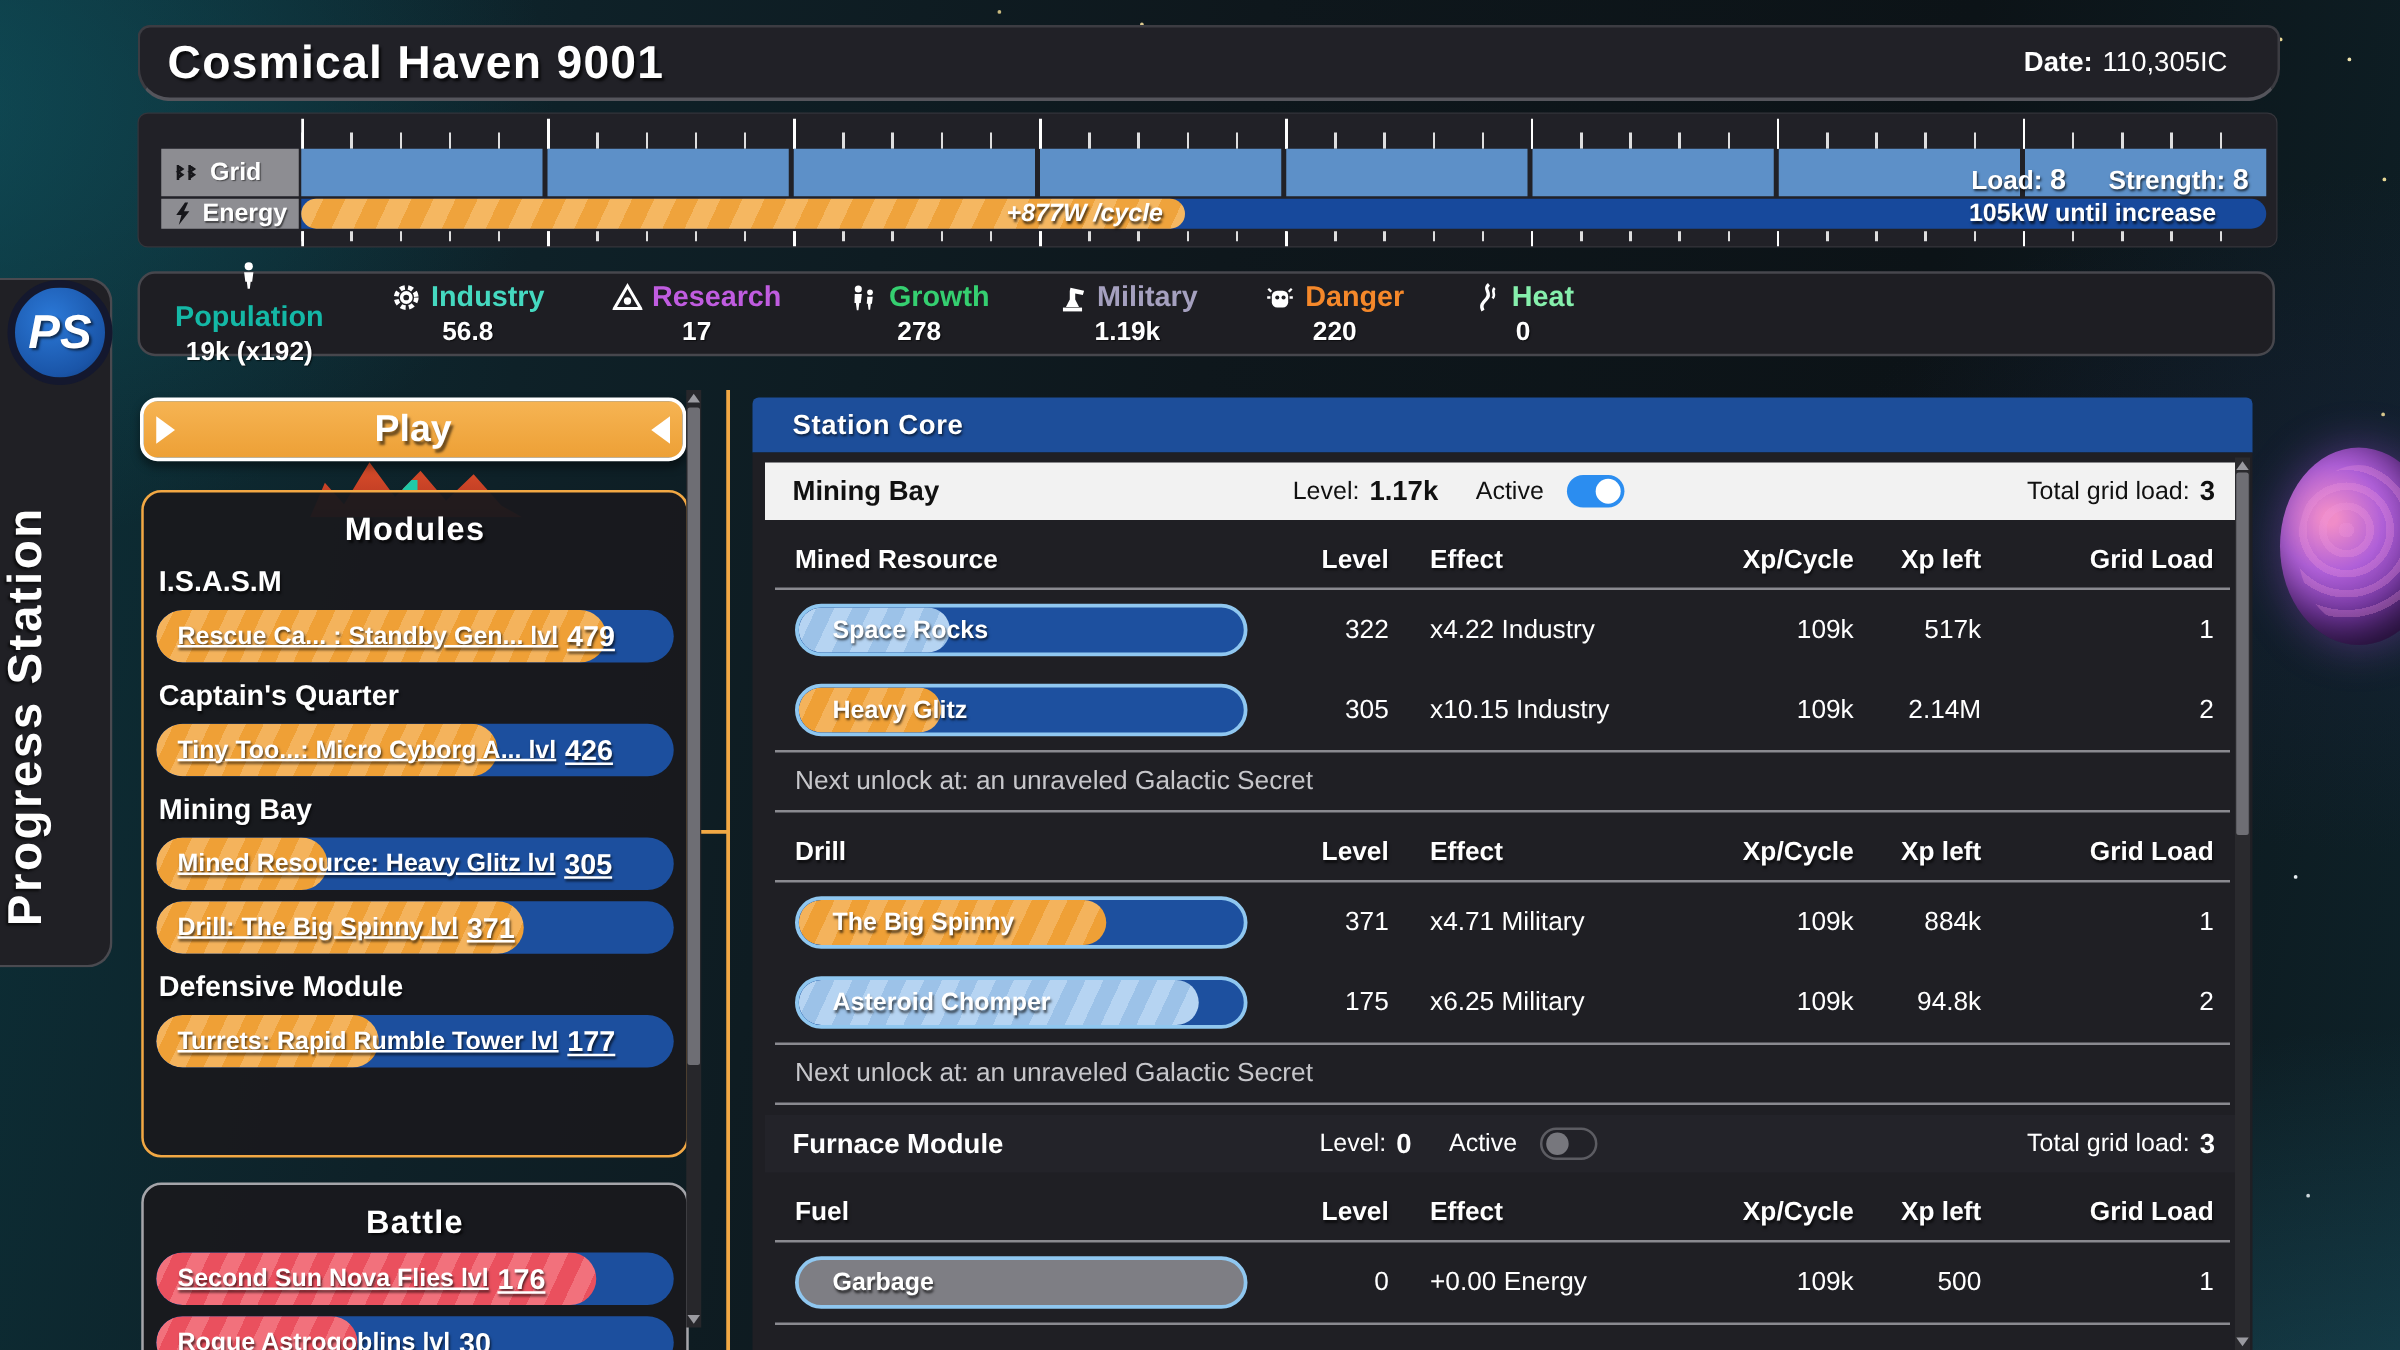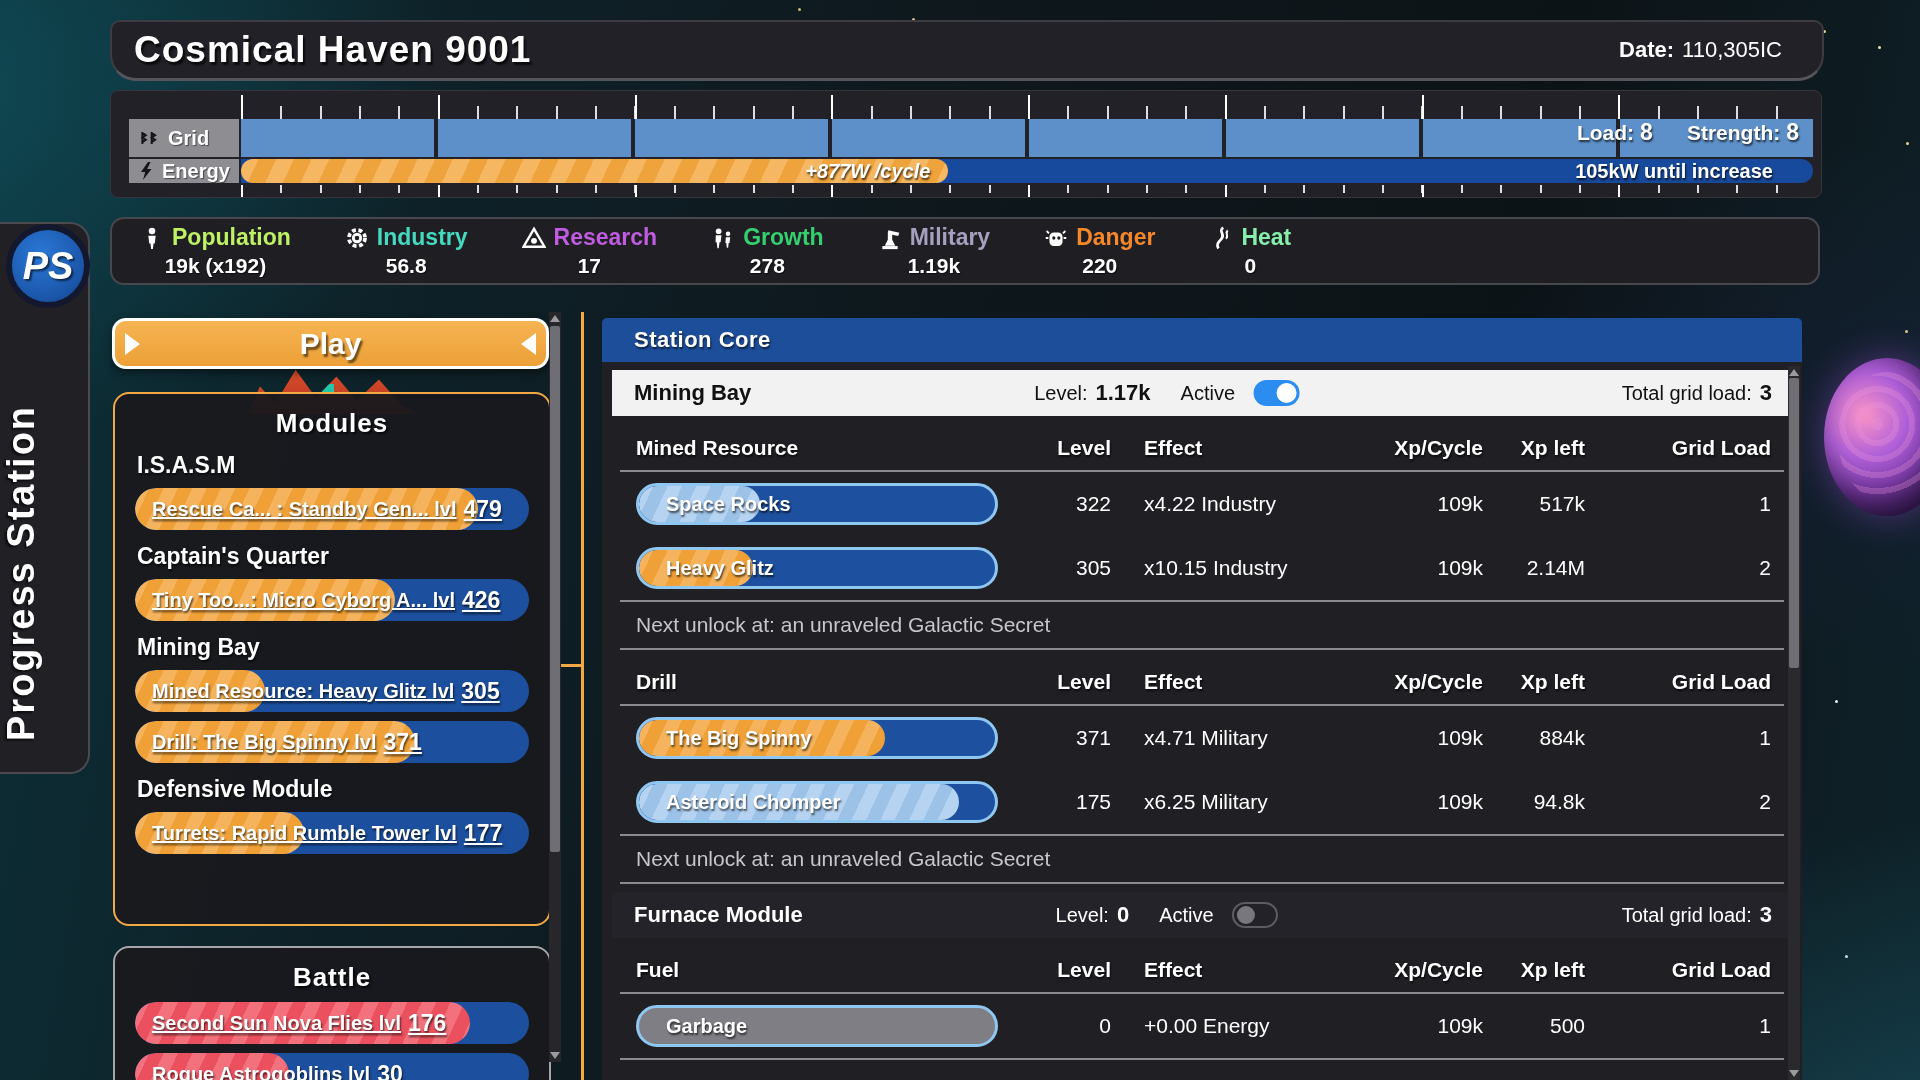--- a/index.html
+++ b/index.html
@@ -47,21 +47,21 @@
   .ticks.bot .tl{top:0;height:12px;background:repeating-linear-gradient(90deg,#fff 0 2px,transparent 2px 196.75px);}
   .bar-row{position:absolute;left:18px;display:flex;}
   .bar-row.grid{top:28px;height:38px;}
   .bar-row.energy{top:68px;height:24px;}
   .bar-label{width:110px;background:#8d8d92;display:flex;align-items:center;gap:7px;
     padding-left:10px;box-sizing:border-box;font-size:20px;font-weight:bold;
     text-shadow:1px 1px 1px rgba(0,0,0,.5);flex:0 0 auto;}
   .bar-label svg{width:22px;height:18px;}
   .grid-track{width:1572px;margin-left:2px;display:flex;gap:4px;position:relative;}
   .grid-track .seg{flex:1;background:#5d90c8;}
-  .grid-right{position:absolute;right:14px;top:0;bottom:0;display:flex;gap:34px;align-items:flex-start;
+  .grid-right{position:absolute;right:14px;top:0;bottom:0;display:flex;gap:34px;align-items:flex-end;
     font-size:21px;font-weight:bold;text-shadow:1px 2px 2px rgba(0,0,0,.7);}
   .grid-right b{font-weight:800;font-size:23px;margin-left:6px;}
   .energy-track{width:1572px;margin-left:2px;position:relative;background:#17499c;
     border-radius:0 12px 12px 0;}
   .energy-fill{position:absolute;left:0;top:0;bottom:0;border-radius:12px;
     background:repeating-linear-gradient(115deg,#f5b761 0 16px,#efa33c 16px 32px);
     display:flex;align-items:center;justify-content:flex-end;padding-right:18px;box-sizing:border-box;
     font-size:20px;font-weight:bold;text-shadow:1px 2px 2px rgba(0,0,0,.7);}
   .energy-until{position:absolute;right:40px;top:0;bottom:0;display:flex;align-items:center;
     font-size:20px;font-weight:bold;text-shadow:1px 2px 2px rgba(0,0,0,.7);}
@@ -93,21 +93,21 @@
   .play{position:absolute;left:112px;top:318px;width:437px;height:51px;border-radius:14px;
     background:linear-gradient(#f6b453,#eda036);border:3px solid #fff;box-sizing:border-box;
     display:flex;align-items:center;justify-content:center;font-size:30px;font-weight:800;
     color:#fff;text-shadow:2px 3px 2px rgba(0,0,0,.55);cursor:pointer;z-index:2;
     box-shadow:0 4px 8px rgba(0,0,0,.45);}
   .play::before{content:'';position:absolute;left:10px;top:50%;transform:translateY(-50%);
     border-left:15px solid #fff;border-top:11px solid transparent;border-bottom:11px solid transparent;}
   .play::after{content:'';position:absolute;right:10px;top:50%;transform:translateY(-50%);
     border-right:15px solid #fff;border-top:11px solid transparent;border-bottom:11px solid transparent;}
   .panel{position:absolute;left:113px;width:438px;background:rgba(25,25,30,.95);
-    border-radius:16px;box-sizing:border-box;padding:14px 20px;z-index:2;}
+    border-radius:16px;box-sizing:border-box;padding:14px 10px;z-index:2;}
   .panel.modules{top:392px;height:534px;border:2px solid #f2a844;}
   .panel.battle{top:946px;height:200px;border:2px solid #a5a5aa;}
   .panel-title{text-align:center;font-size:26px;font-weight:800;letter-spacing:1px;
     text-shadow:2px 2px 2px rgba(0,0,0,.7);margin-bottom:4px;}
   .group-label{font-size:23px;font-weight:bold;margin:13px 0 2px 2px;
     text-shadow:1px 2px 2px rgba(0,0,0,.6);}
   .spill{position:relative;height:42px;border-radius:21px;background:#1c4f9e;overflow:hidden;
     margin:9px 0;cursor:pointer;text-decoration:underline;}
   .spill .fillbar{position:absolute;left:0;top:0;bottom:0;border-radius:21px;}
   .fill-orange{background:repeating-linear-gradient(115deg,#f4b35c 0 13px,#efa036 13px 26px);}
@@ -227,21 +227,21 @@
       </div>
     </div>
     <div class="ticks bot">
         <div class="sm"></div>
         <div class="tl"></div>
       </div>
   </div>
 
   <div class="stats">
       <div class="stat">
-        <div class="stat-top" style="color: #bef264;">
+        <div class="stat-top" style="color: #14b8a6; flex-direction: column;">
           <span style="display: inline-flex; width: 24px; height: 24px;">
             <svg viewBox="0 0 22 22">
               <circle cx="11" cy="4.6" r="3"></circle>
               <path d="M7.6 9h6.8l-.9 7h-1.1l-.6 5H10.2l-.6-5H8.5z"></path>
             </svg>
           </span>
           <span>Population</span>
         </div>
         <div class="stat-val">19k (x192)</div>
       </div>

